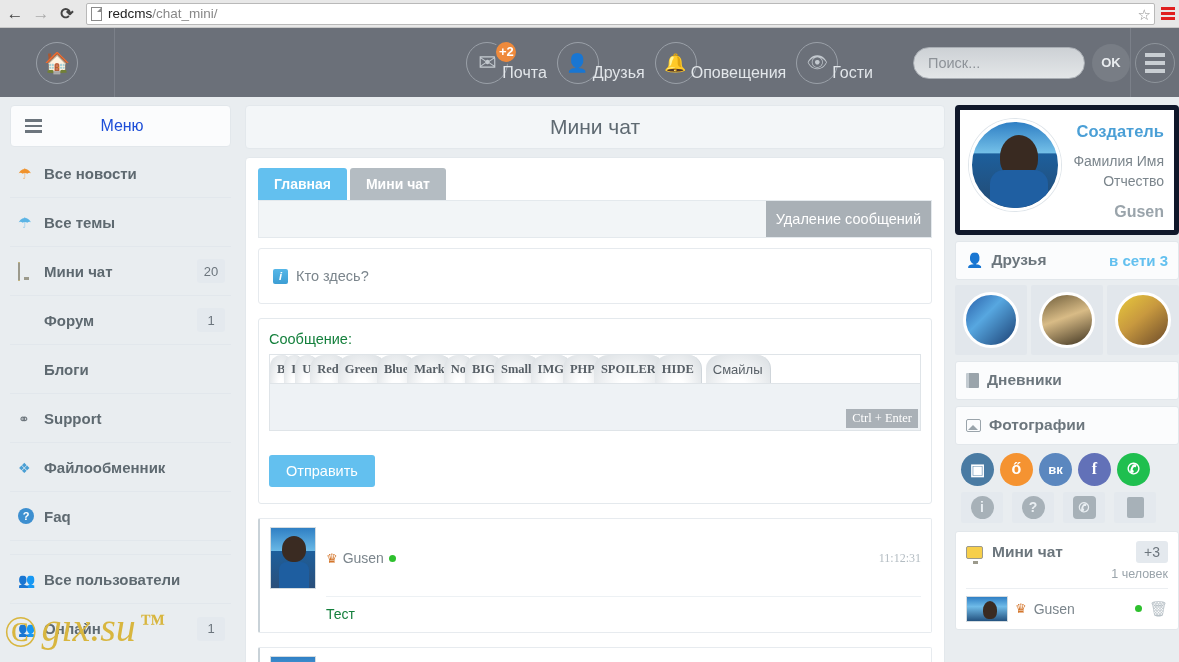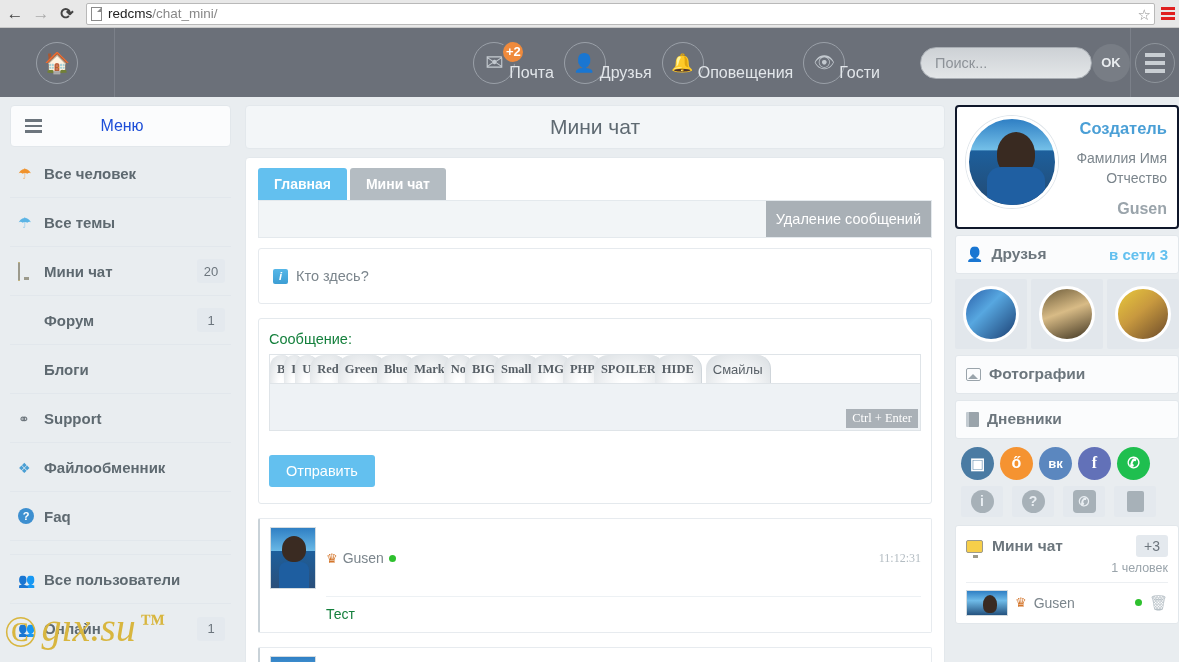--- a/index.html
+++ b/index.html
@@ -104,21 +104,21 @@
     left: 28px; top: -2px;
     min-width: 24px; height: 24px;
     border-radius: 50%;
     background: #ef8a3c;
     color: #fff; font-size: 13px; font-weight: bold;
     display: flex; align-items: center; justify-content: center;
     border: 2px solid #6b7079;
     z-index: 3;
   }
   .search-wrap {
-    display: flex; align-items: center; 
+    display: flex; align-items: center; gap: 7px;
     margin-left: 30px;
   }
   .search-input {
     width: 172px; height: 32px;
     border-radius: 16px;
     border: 1px solid #a9aeb4;
     background: linear-gradient(#cdd1d5, #e3e6e8);
     padding: 0 14px;
     font-size: 14.5px; color: #7d8288;
     font-family: "Liberation Sans", sans-serif;
@@ -373,21 +373,21 @@
   .ico-crown { font-size: 13px; color: #d4762c; line-height: 1; }
   .msg-user { font-size: 14px; color: #7b858c; }
   .dot-on { width: 7px; height: 7px; border-radius: 50%; background: #2ec02e; display:inline-block; }
   .msg-time { font-size: 12px; color: #b3bcc2; font-family: "Liberation Serif", serif; }
   .msg-sep { border-top: 1px solid #edf1f4; margin: 7px 0 0 56px; }
   .msg-body { font-size: 14px; color: #15803d; padding: 9px 0 0 56px; }
 
   
   .profile-card {
     background: #fff;
-    border: 2px solid #0f172a;
+    border: 5px solid #0f172a;
     border-radius: 4px;
     padding: 9px 10px 9px 9px;
     display: flex; gap: 3px;
     margin-right: 0;
   }
   .avatar-round {
     width: 92px; height: 92px; border-radius: 50%;
     border: 3px solid #fff;
     box-shadow: 0 0 0 1px #dfe5ea;
     background: linear-gradient(#2f7fc4 0%, #74c0e8 36%, #1d5f9c 37%, #234a72 100%);
@@ -619,21 +619,21 @@
             <i></i>
             <i></i>
           </div>
         <div class="menu-head-title">Меню</div>
       </div>
 
       <div class="menu-list">
 
         <div class="menu-row">
           <span class="mi"><span class="ico-rss orange">☂</span></span>
-          <span class="label">Все человек</span>
+          <span class="label">Все новости</span>
         </div>
 
         <div class="menu-row">
           <span class="mi"><span class="ico-rss blue">☂</span></span>
           <span class="label">Все темы</span>
         </div>
 
         <div class="menu-row">
           <span class="mi"><span class="ico-monitor"></span></span>
           <span class="label">Мини чат</span>
@@ -788,27 +788,27 @@
           </div>
         <div class="friend-cell">
             <div class="friend-av fa2"></div>
           </div>
         <div class="friend-cell">
             <div class="friend-av fa3"></div>
           </div>
       </div>
 
       <div class="blk-head">
+        <span class="ico-book"></span>
+        <span class="t">Дневники</span>
+      </div>
+
+      <div class="blk-head">
         <span class="ico-photo"></span>
         <span class="t">Фотографии</span>
-      </div>
-
-      <div class="blk-head">
-        <span class="ico-book"></span>
-        <span class="t">Дневники</span>
       </div>
 
       <div class="soc-grid">
         <div class="soc-row">
           <div class="soc" style="background:#4a7ba3">▣</div>
           <div class="soc" style="background:#f59331">ő</div>
           <div class="soc" style="background:#5b87bf;font-size:13px">вк</div>
           <div class="soc" style="background:#6271b8;font-family:'Liberation Serif',serif">f</div>
           <div class="soc" style="background:#1fbf4f;font-size:15px">✆</div>
         </div>

